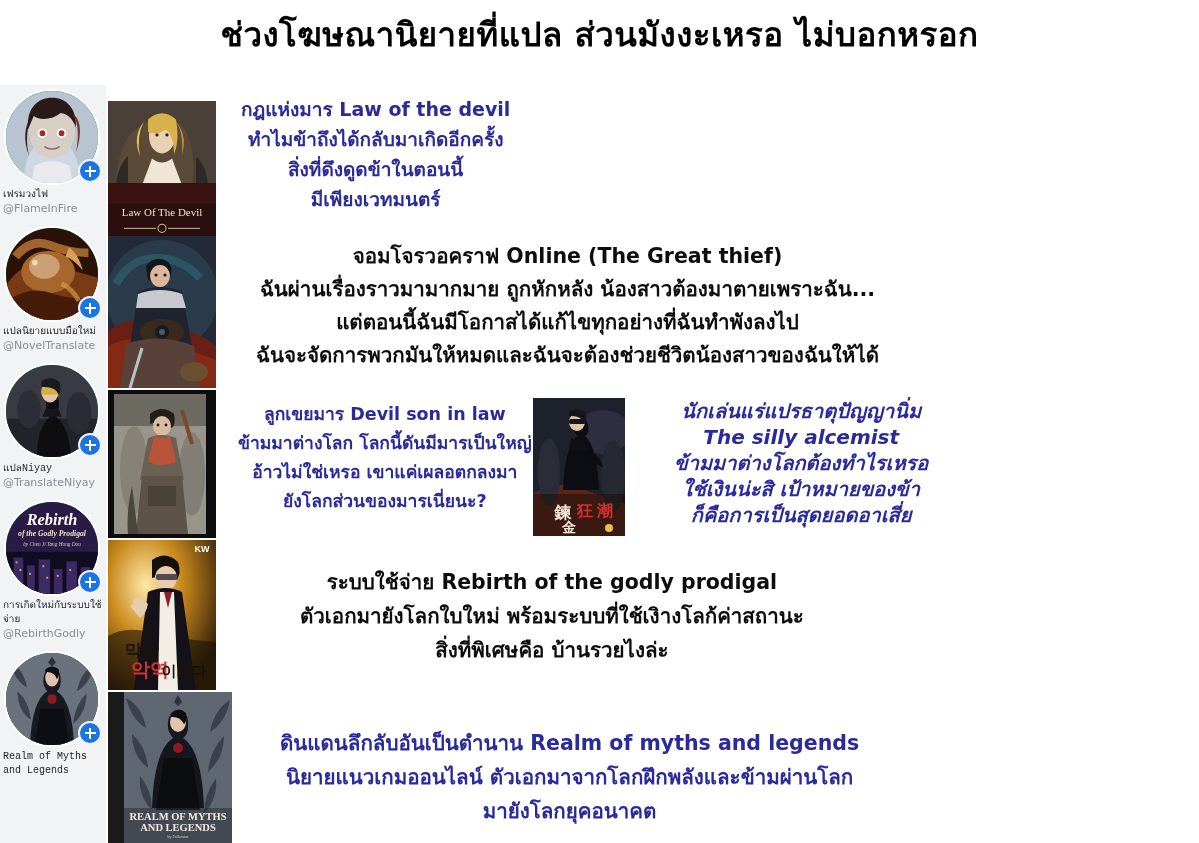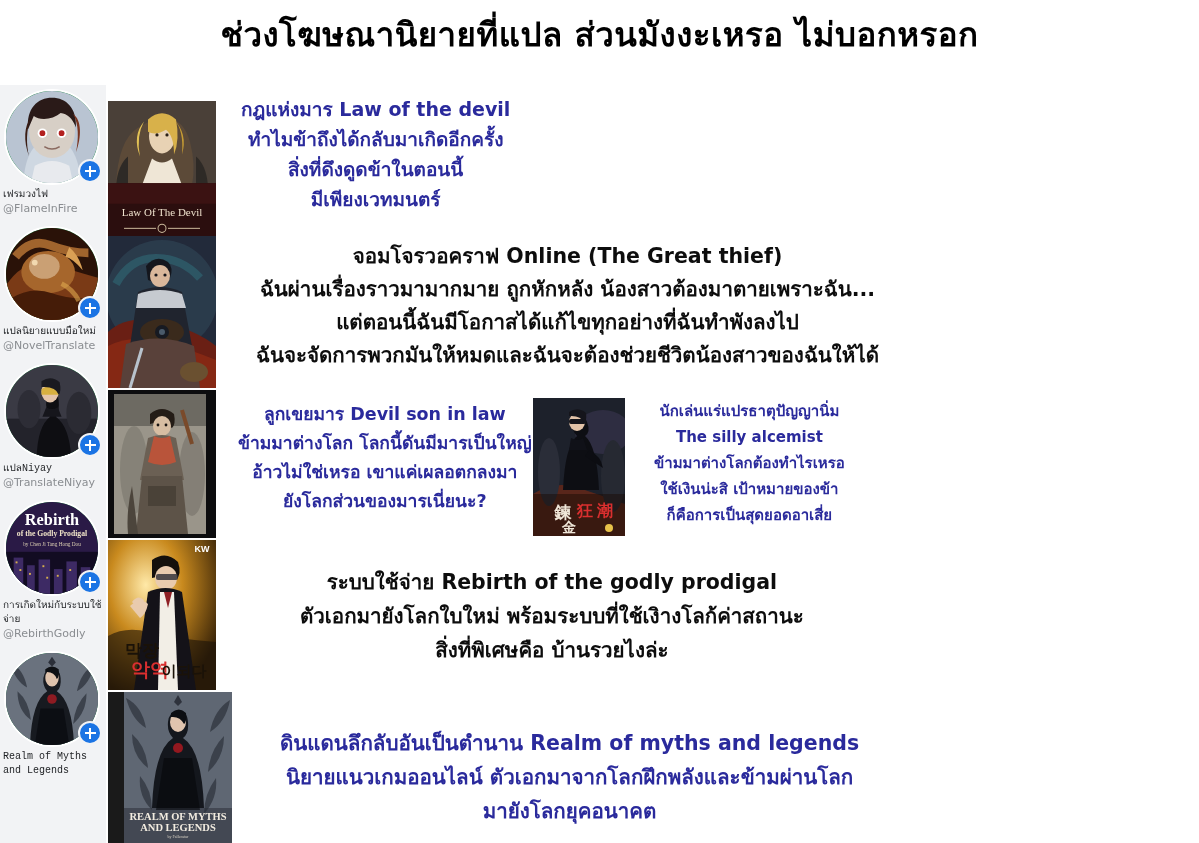--- a/index.html
+++ b/index.html
@@ -54,20 +54,21 @@
   }
   .avatar {
     width: 96px;
     height: 96px;
     border-radius: 50%;
     overflow: hidden;
     position: relative;
     background: #15803d;
     border: 2px solid #ffffff;
     box-sizing: border-box;
+    font-style: italic;
   }
   .avatar svg { display:block; width:100%; height:100%; }
   .plus-badge {
     position: absolute;
     right: -2px;
     bottom: 2px;
     width: 24px;
     height: 24px;
     border-radius: 50%;
     background: #1b74e4;
@@ -137,21 +138,21 @@
     text-align: center;
     white-space: nowrap;
   }
   .tb-line { display: block; margin-left: 28px; }
   .blue  { color: #2a2a9c; }
   .black { color: #0d0d0d; }
 
   #block-law-of-the-devil   { left: 213px; top: 94px;  font-size: 19px; line-height: 30px; }
   #block-great-thief        { left: 228px; top: 240px; font-size: 20.5px; line-height: 33px; }
   #block-devil-son-in-law   { left: 210px; top: 400px; font-size: 17.5px; line-height: 29px; }
-  #block-silly-alchemist    { left: 626px; top: 398px; font-size: 15px;  line-height: 26px; }
+  #block-silly-alchemist    { left: 646px; top: 398px; font-size: 20px;  line-height: 26px; font-style: italic; }
   #block-godly-prodigal     { left: 272px; top: 565px; font-size: 20.5px; line-height: 34px; }
   #block-realm-of-myths     { left: 252px; top: 726px; font-size: 20.5px; line-height: 34px; }
 </style>
 </head>
 <body>
 
 <div id="page-title">ช่วงโฆษณานิยายที่แปล ส่วนมังงะเหรอ ไม่บอกหรอก</div>
 
 <div id="profile-rail">
 

